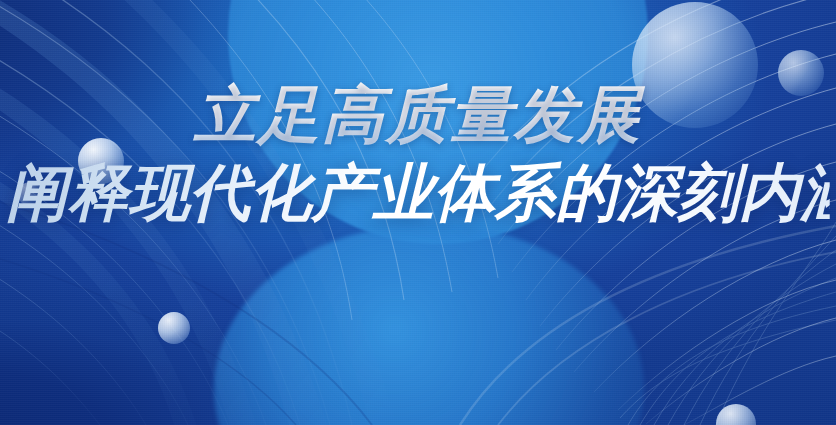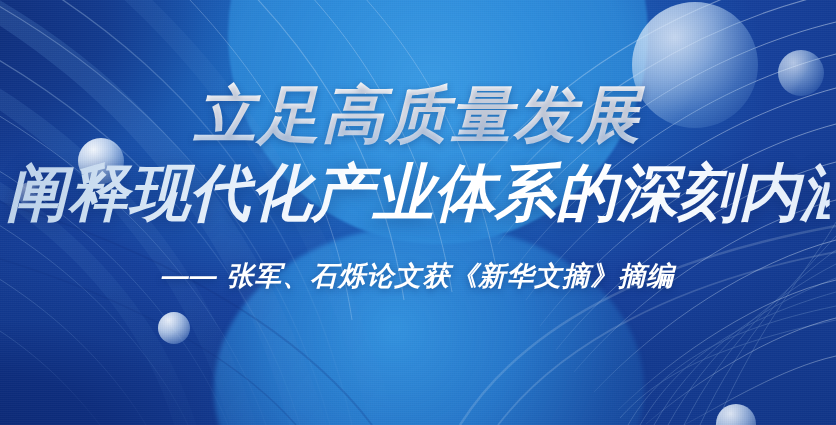--- a/index.html
+++ b/index.html
@@ -274,16 +274,15 @@
   <div class="sphere sphere-left-mid"></div>
   <div class="sphere sphere-bottom-left"></div>
   <div class="sphere sphere-bottom-right"></div>
   <div class="sphere sphere-tiny-topleft"></div>
 
   <div class="grain"></div>
 
   <div class="content">
     <div class="title-line1">立足高质量发展</div>
     <div class="title-line2">阐释现代化产业体系的深刻内涵</div>
-    <div class="subtitle">—— 张军、石烁论文获《新华文摘》摘编</div>
   </div>
 
 </div>
 
 </body></html>

